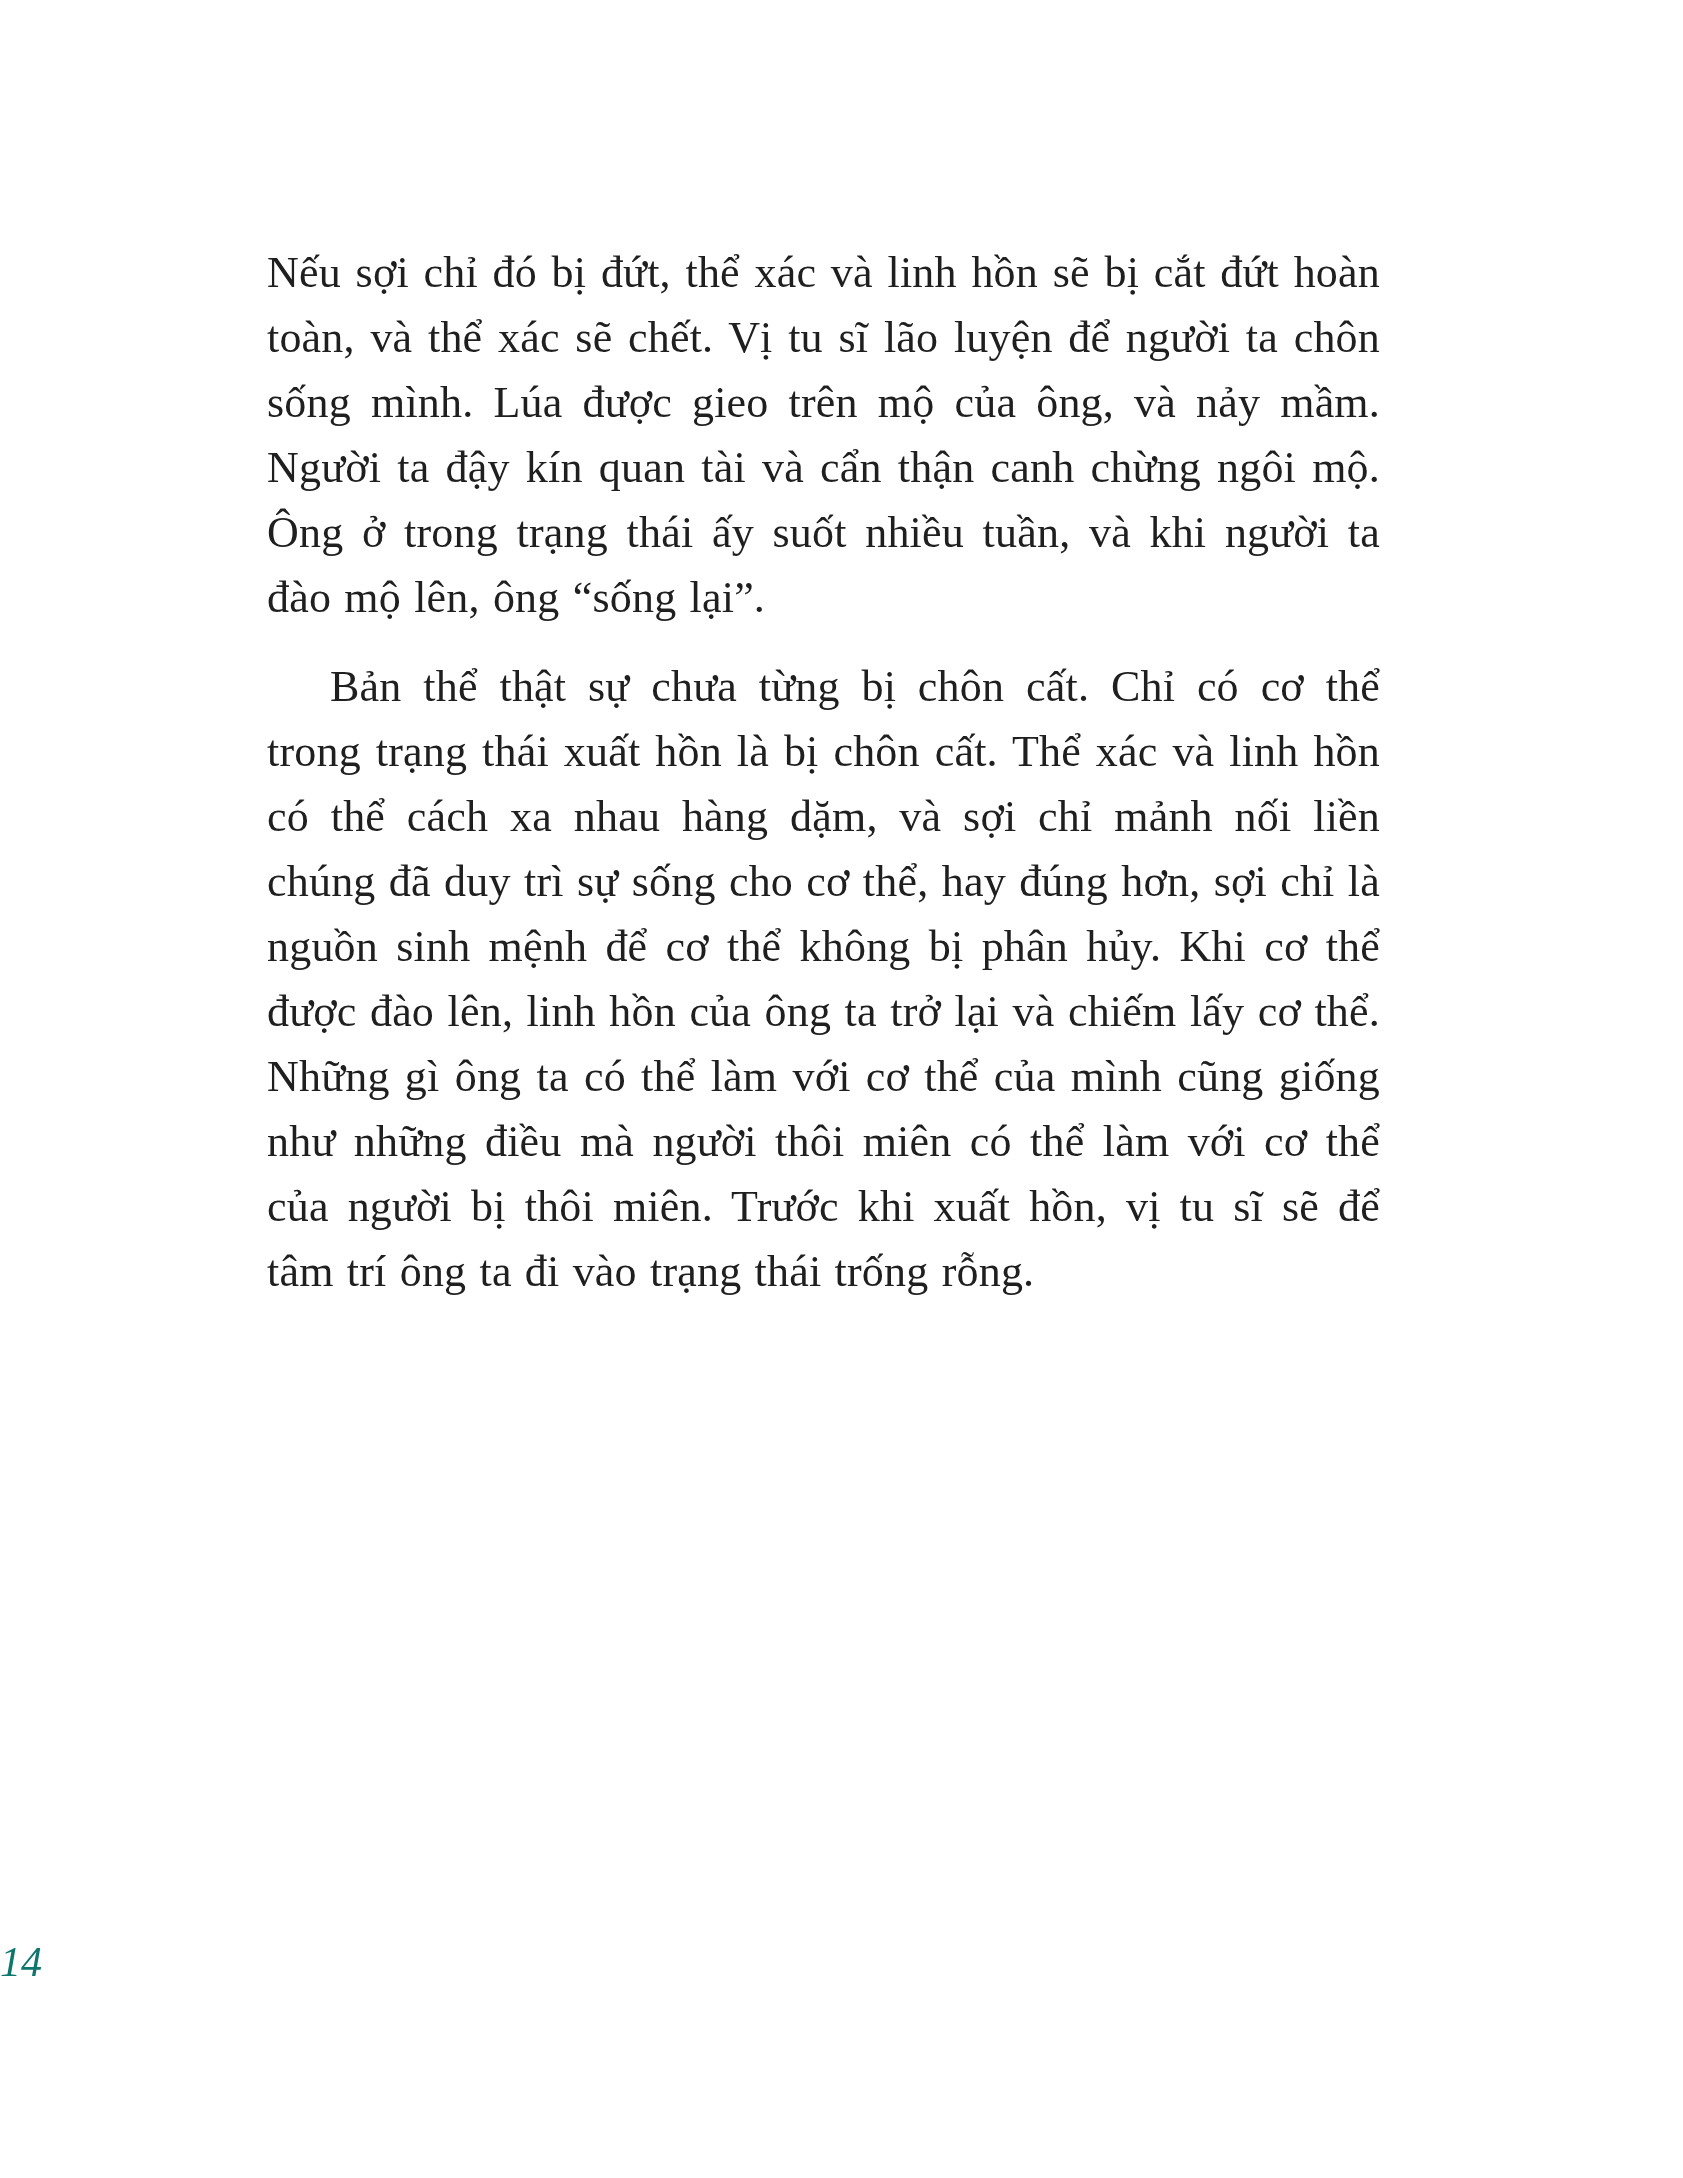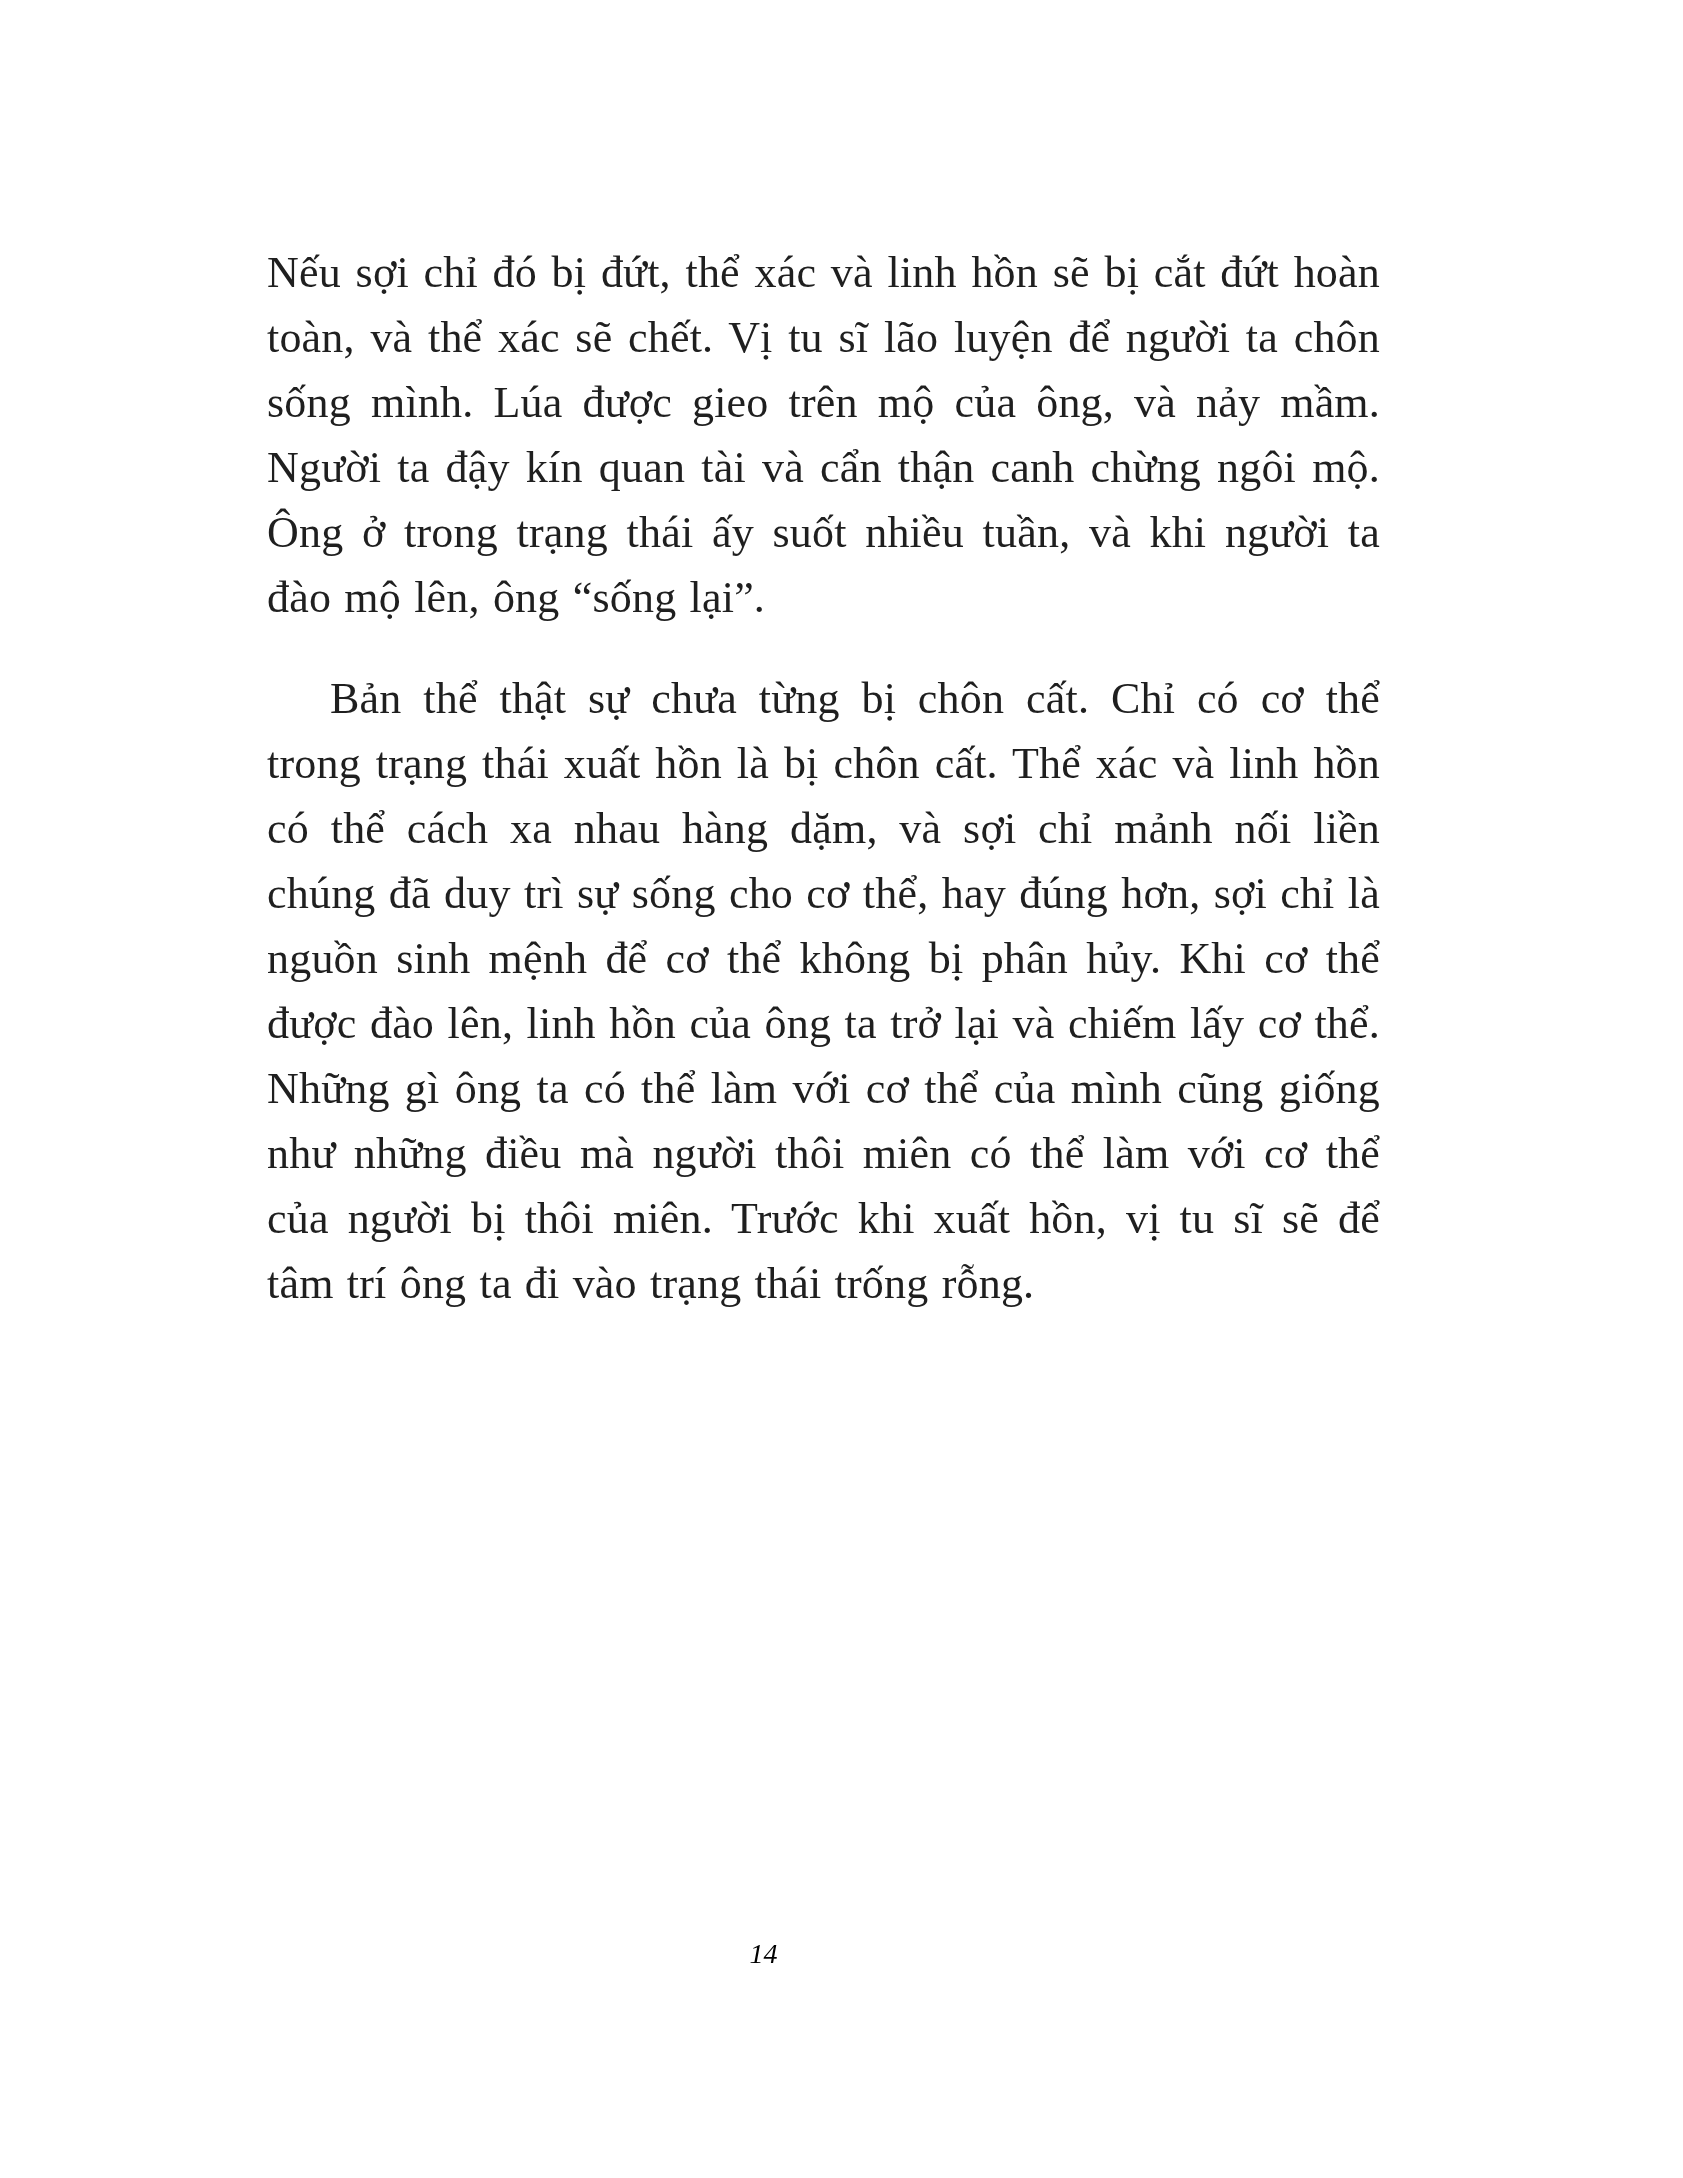--- a/index.html
+++ b/index.html
@@ -25,32 +25,31 @@
   .text-block p {
     margin: 0;
     font-size: 44px;
     line-height: 65px;
     text-align: justify;
     text-justify: inter-word;
     letter-spacing: 0.2px;
     word-spacing: 2px;
   }
   .text-block p + p {
-    margin-top: 36px;
+    margin-top: 24px;
     text-indent: 63px;
   }
   .page-number {
     position: absolute;
     top: 1938px;
     left: 0;
     width: 100%;
-    text-align: center;
-    font-size: 28px;
+    font-size: 42px;
     font-style: italic;
-    color: #000000;
+    color: #0f766e;
   }
 </style>
 </head>
 <body>
 
 <div class="page">
   <div class="text-block">
     <p>Nếu sợi chỉ đó bị đứt, thể xác và linh hồn sẽ bị cắt đứt hoàn toàn, và thể xác sẽ chết. Vị tu sĩ lão luyện để người ta chôn sống mình. Lúa được gieo trên mộ của ông, và nảy mầm. Người ta đậy kín quan tài và cẩn thận canh chừng ngôi mộ. Ông ở trong trạng thái ấy suốt nhiều tuần, và khi người ta đào mộ lên, ông “sống lại”.</p>
     <p>Bản thể thật sự chưa từng bị chôn cất. Chỉ có cơ thể trong trạng thái xuất hồn là bị chôn cất. Thể xác và linh hồn có thể cách xa nhau hàng dặm, và sợi chỉ mảnh nối liền chúng đã duy trì sự sống cho cơ thể, hay đúng hơn, sợi chỉ là nguồn sinh mệnh để cơ thể không bị phân hủy. Khi cơ thể được đào lên, linh hồn của ông ta trở lại và chiếm lấy cơ thể. Những gì ông ta có thể làm với cơ thể của mình cũng giống như những điều mà người thôi miên có thể làm với cơ thể của người bị thôi miên. Trước khi xuất hồn, vị tu sĩ sẽ để tâm trí ông ta đi vào trạng thái trống rỗng.</p>
   </div>

